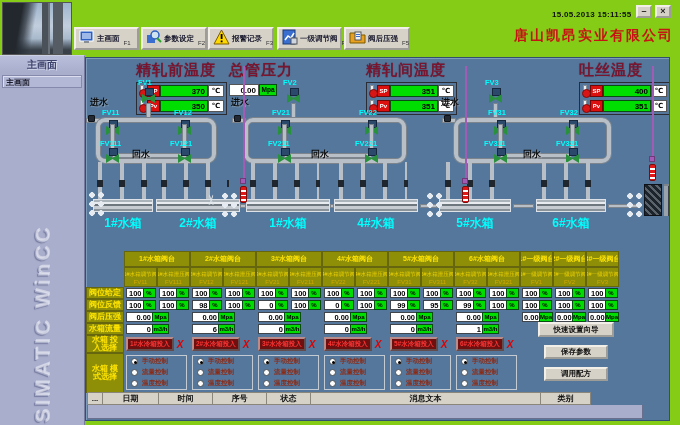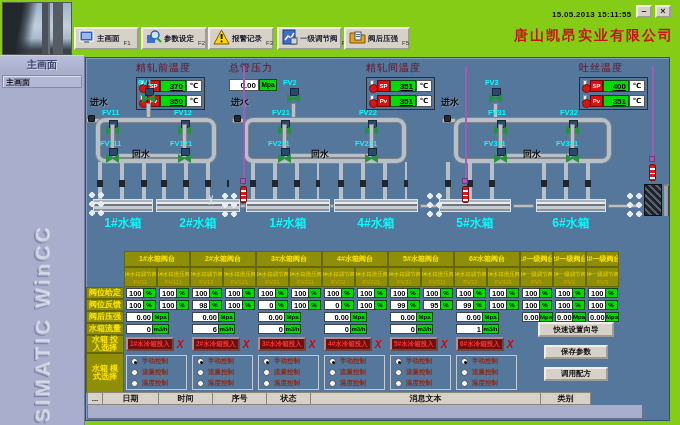--- a/index.html
+++ b/index.html
@@ -40,28 +40,28 @@
   .watermark { position:absolute; left:50%; bottom:2px; writing-mode:vertical-rl; transform:translateX(-50%) rotate(180deg);
     font-size:21px; font-weight:bold; letter-spacing:3px; color:rgba(235,238,250,.42);
     text-shadow:1px 1px 0 rgba(255,255,255,.45),-1px -1px 1px rgba(80,86,125,.55); white-space:nowrap; }
 
   
   .main { position:absolute; left:85px; top:57px; width:585px; height:364px; background:#54779b;
     border:1px solid #31506f; box-shadow:inset 1px 1px 0 #7d9cbc; overflow:hidden; }
 
   
   .tpanel { position:absolute; }
-  .ttitle { font-size:10px; font-weight:normal; color:#7a1530; letter-spacing:1px; white-space:nowrap; text-shadow:0 0 1px rgba(0,0,0,.25); }
+  .ttitle { font-size:15px; font-weight:bold; color:#7a1530; letter-spacing:1px; white-space:nowrap; text-shadow:0 0 1px rgba(0,0,0,.25); }
   .trows { display:inline-block; border:1px solid #2c2c34; padding:2px; margin-top:2px; }
   .trow { display:flex; height:12px; align-items:stretch; }
   .trow + .trow { margin-top:3px; }
   .thermo { width:4px; margin:0 3px 0 1px; position:relative; background:linear-gradient(0deg,#d82020 0 65%,#eef1f4 65%); border:1px solid #8a8f96; }
   .thermo::after { content:""; position:absolute; left:-2px; bottom:-2px; width:7px; height:7px; border-radius:50%; background:#d81414; border:1px solid #7a0c0c; }
   .tag { background:#dd1010; color:#fff; font-size:6px; font-weight:bold; width:13px; display:flex; align-items:center; justify-content:center; border:1px solid #6e0808; }
-  .tval { background:#00dd00; color:#000; font-size:8px; font-weight:bold; width:26px; text-align:right; padding:1px 2px 0 0; border:1px solid #0a4a14;text-decoration:underline; }
+  .tval { background:#00dd00; color:#000; font-size:8px; font-weight:bold; width:48px; text-align:right; padding:1px 2px 0 0; border:1px solid #0a4a14; }
   .tunit { background:#fff; color:#000; font-size:7px; font-weight:bold; width:16px; text-align:center; padding-top:1px; border:1px solid #555; }
   .pval { background:#fff; color:#000; font-size:8px; font-weight:bold; width:30px; text-align:right; padding:1px 2px 0 0; border:1px solid #555; }
   .punit { background:#00dd00; color:#000; font-size:6.5px; font-weight:bold; width:18px; text-align:center; padding-top:1px; border:1px solid #0a4a14; }
 
   
   .pipe { position:absolute; background:#b9bfc6; border:1px solid #7d848c; }
   .loop { position:absolute; border:4px solid #b9bfc6; border-radius:9px; box-shadow:0 0 0 1px #7d848c, inset 0 0 0 1px #7d848c; }
   .valve { position:absolute; width:13px; height:15px; cursor:pointer; }
   .valve::before { content:""; position:absolute; left:3px; top:0; width:7px; height:6px; background:#2b4a6b; border:1px solid #15283d; }
   .valve::after { content:""; position:absolute; left:0; top:6px; width:13px; height:9px; background:#27913c;

